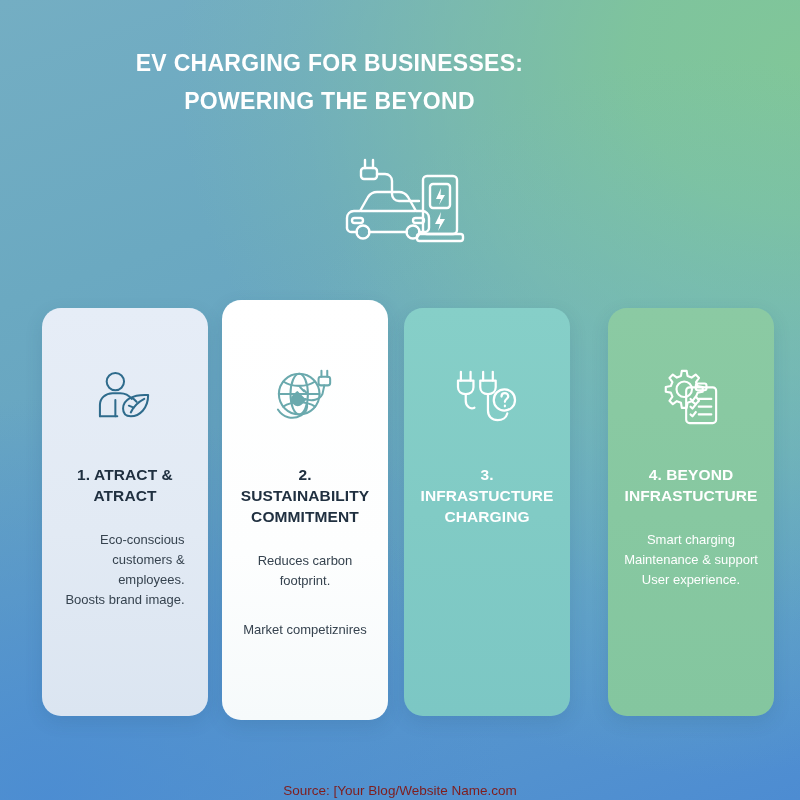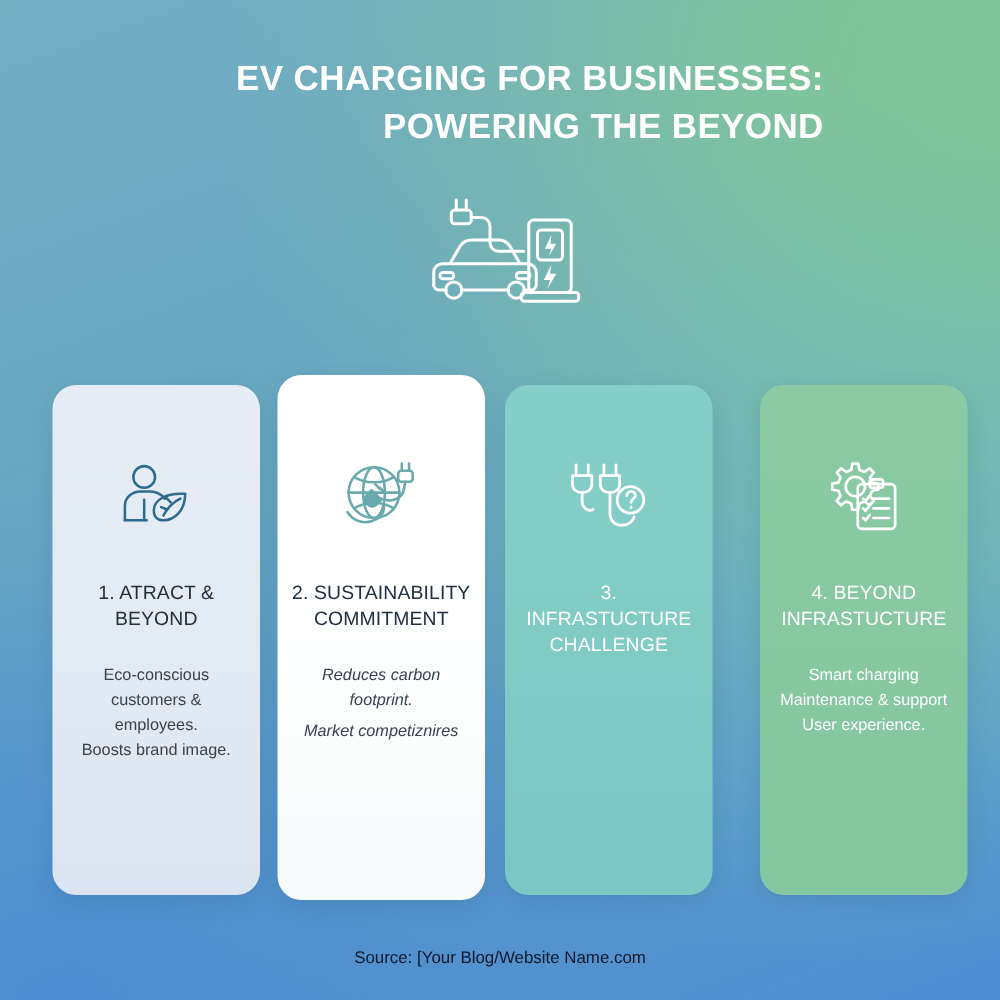--- a/index.html
+++ b/index.html
@@ -42,23 +42,23 @@
     inset: 0;
     background: radial-gradient(ellipse 80% 70% at 6% 100%, rgba(74,139,211,0.85) 0%, rgba(76,140,209,0.45) 40%, rgba(76,140,209,0) 72%);
   }
 
   
   .title {
     position: absolute;
     top: 44px;
     left: 0;
     width: 659px;
-    text-align: right;
+    text-align: center;
     color: #ffffff;
-    font-size: 28px;
+    font-size: 23px;
     font-weight: bold;
     line-height: 38px;
     letter-spacing: 0.3px;
   }
   .title-line { display: block; }
 
   
   .hero-icon {
     position: absolute;
     top: 152px;
@@ -112,49 +112,49 @@
     margin-top: 56px;
     display: flex;
     align-items: center;
     justify-content: center;
   }
   .card-2 .card-icon { margin-top: 64px; }
 
   .card-title {
     margin-top: 34px;
     font-size: 15.5px;
-    font-weight: normal;
+    font-weight: bold;
     line-height: 21px;
     text-align: center;
     letter-spacing: 0.1px;
   }
   .card-2 .card-title { }
 
   .card-body {
     margin-top: 24px;
     font-size: 13px;
     line-height: 20px;
     text-align: center;
   }
   .card-body p { margin: 0; }
-  .card-body p + p { margin-top: 5px; font-style: italic; }
+  .card-body p + p { margin-top: 29px; }
 
   .dark-text .card-title { color: #203040; }
   .dark-text .card-body { color: #36434f; }
   .light-text .card-title { color: #ffffff; }
   .light-text .card-body { color: #ffffff; }
 
   
   .footer {
     position: absolute;
-    top: 758px;
+    top: 783px;
     left: 0;
     width: 800px;
     text-align: center;
-    color: #0f172a;
+    color: #7f1d1d;
     font-size: 13.5px;
   }
 </style>
 </head>
 <body>
 
 <div id="canvas">
 
   <div class="bg-base"></div>
   <div class="bg-green"></div>
@@ -203,24 +203,24 @@
           <path d="M6 48 L24 48"></path>
           <path d="M22 31 L22 48"></path>
           <path d="M56 26 C56 40 47 48 38 48 C33 48 30 45 30 40 C30 31 40 25 56 26 Z"></path>
           <path d="M52 30 C46 33 41 38 38 44"></path>
           <path d="M44 33 L40 29"></path>
           <path d="M41 39 L36 37"></path>
         </svg>
       </div>
       <div class="card-title">
         <span>1. ATRACT &amp;</span><br>
-        <span>BEYOND</span>
+        <span>ATRACT</span>
       </div>
       <div class="card-body">
-        <p style="white-space: pre-line;">Eco-conscious
+        <p style="white-space: pre-line; text-align: right;">Eco-conscious
 customers &amp;
 employees.
 Boosts brand image.</p>
       </div>
     </div>
 
     <div class="card card-2 dark-text">
       <div class="card-icon">
         <svg viewBox="0 0 70 62" width="68" height="60" fill="none" stroke="#6aa9ad" stroke-width="2.1" stroke-linecap="round" stroke-linejoin="round">
           <circle cx="29" cy="28" r="21"></circle>
@@ -240,21 +240,21 @@
           <rect x="49" y="10" width="12" height="9" rx="2.5"></rect>
           <path d="M52 10 L52 4"></path>
           <path d="M58 10 L58 4"></path>
         </svg>
       </div>
       <div class="card-title">
         <span>2. SUSTAINABILITY</span><br>
         <span>COMMITMENT</span>
       </div>
       <div class="card-body">
-        <p style="white-space: pre-line; font-style: italic;">Reduces carbon
+        <p style="white-space: pre-line;">Reduces carbon
 footprint.</p>
         <p style="white-space: pre-line;">Market competiznires</p>
       </div>
     </div>
 
     <div class="card card-3 light-text">
       <div class="card-icon">
         <svg viewBox="0 0 64 60" width="62" height="58" fill="none" stroke="#ffffff" stroke-width="2.3" stroke-linecap="round" stroke-linejoin="round">
 
           <path d="M5 4 L5 13"></path>
@@ -267,21 +267,21 @@
           <path d="M25 13 L41 13 L41 20 C41 24 38 27 33 27 C28 27 25 24 25 20 Z"></path>
           <path d="M33 27 L33 44 C33 50 37 54 43 54 C48 54 52 51 53 47"></path>
 
           <circle cx="50" cy="33" r="11"></circle>
           <path d="M47 29.5 C47 27.5 48.5 26 50.5 26 C52.5 26 54 27.5 54 29.3 C54 32 50.5 32.2 50.5 35"></path>
           <path d="M50.5 39 L50.5 39.6"></path>
         </svg>
       </div>
       <div class="card-title">
         <span>3. INFRASTUCTURE</span><br>
-        <span>CHALLENGE</span>
+        <span>CHARGING</span>
       </div>
     </div>
 
     <div class="card card-4 light-text">
       <div class="card-icon">
         <svg viewBox="0 0 64 60" width="62" height="58" fill="none" stroke="#ffffff" stroke-width="2.2" stroke-linecap="round" stroke-linejoin="round">
 
           <path d="M22.5 3 L27.5 3 L28.4 8.2 L32.6 9.9 L36.8 6.8 L40.3 10.3 L37.2 14.5 L38.9 18.7 L44.1 19.6 L44.1 24.6 L38.9 25.5 L37.2 29.7 L40.3 33.9 L36.8 37.4 L32.6 34.3 L28.4 36 L27.5 41.2 L22.5 41.2 L21.6 36 L17.4 34.3 L13.2 37.4 L9.7 33.9 L12.8 29.7 L11.1 25.5 L5.9 24.6 L5.9 19.6 L11.1 18.7 L12.8 14.5 L9.7 10.3 L13.2 6.8 L17.4 9.9 L21.6 8.2 Z"></path>
           <circle cx="25" cy="22" r="8"></circle>
 

